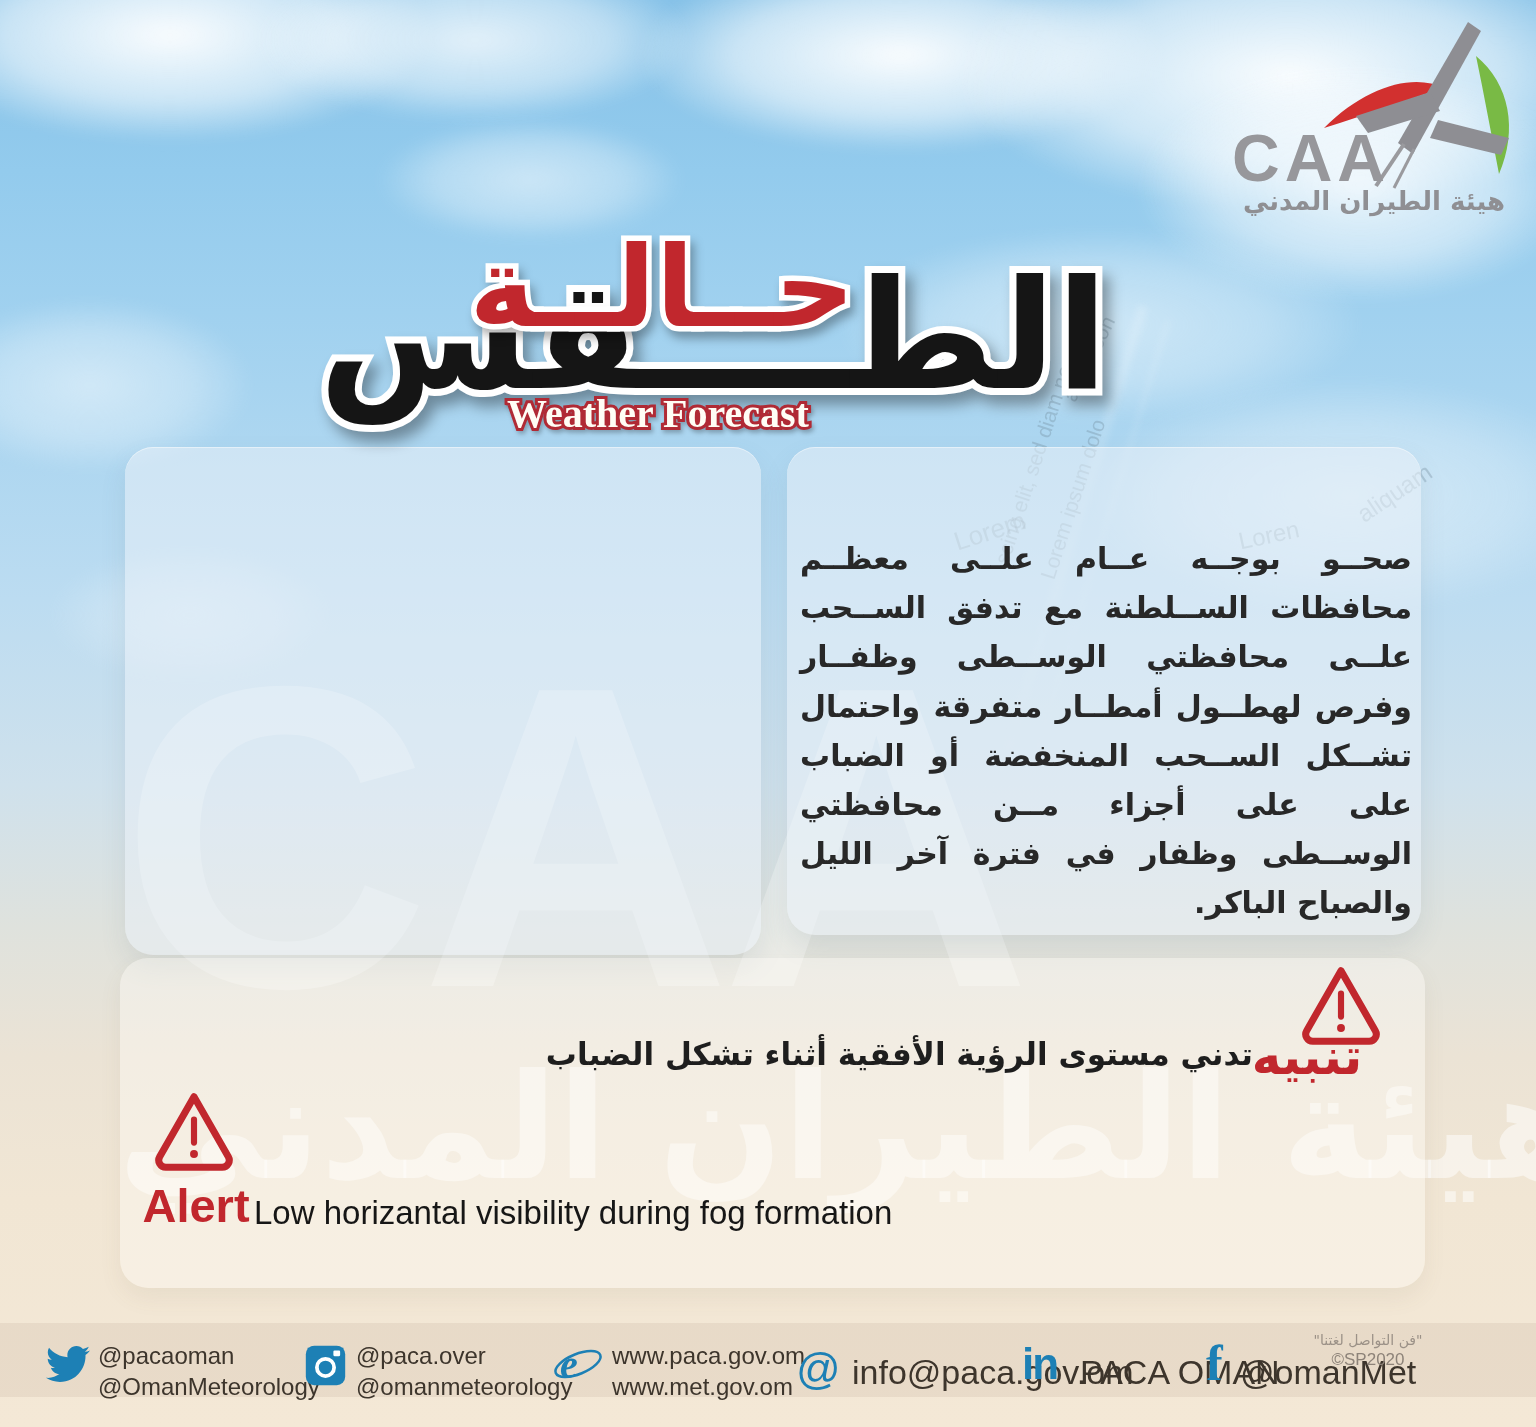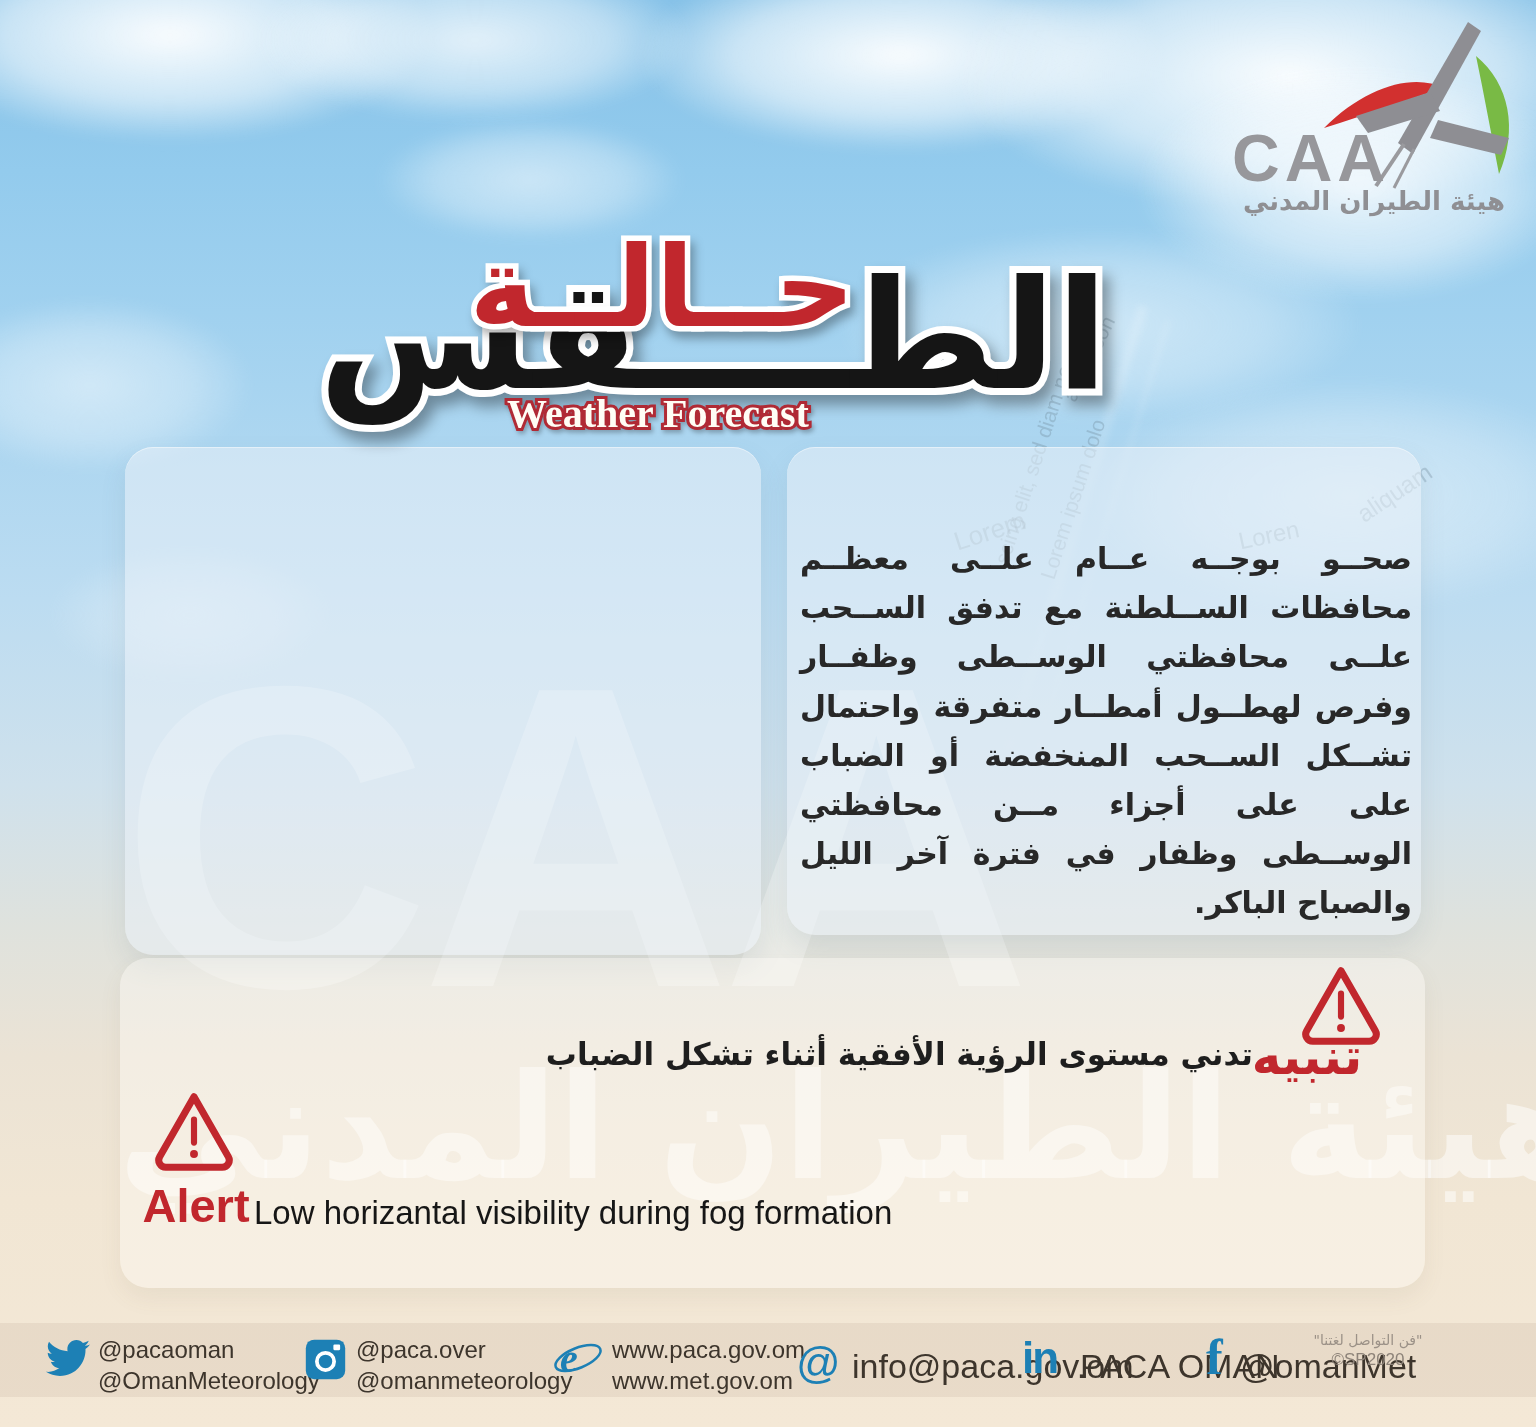--- a/index.html
+++ b/index.html
@@ -83,21 +83,21 @@
     font-family:"DejaVu Sans", sans-serif; font-weight:bold; font-size:50px; color:#c1272d; direction:rtl; }
   .alert-ar-text { position:absolute; right:283px; top:1036px; z-index:3; direction:rtl;
     font-family:"DejaVu Sans", sans-serif; font-weight:bold; font-size:31px; color:#1e1e1e; }
   .alert-en-label { position:absolute; left:136px; top:1178px; width:120px; text-align:center; z-index:3;
     font-weight:bold; font-size:47px; color:#c1272d; }
   .alert-en-text { position:absolute; left:254px; top:1194px; z-index:3; font-size:33px; color:#161616; }
 
   
   .footer-strip { position:absolute; left:0; top:1323px; width:1536px; height:74px; z-index:2;
     background:rgba(188,172,150,.20); }
-  .f-item { position:absolute; z-index:3; }
+  .f-item { position:absolute; z-index:3;margin-top:6px; }
   .f-icon-text { color:#1d80b5; font-weight:bold; }
   .f2line { font-size:24px; line-height:31px; color:#3d352c; }
   .f1line { font-size:34px; color:#3d352c; }
   .dept { position:absolute; right:58px; top:1328px; width:220px; text-align:center; z-index:3; }
   .dept-ar { font-size:21px; font-weight:bold; color:#ca3c3c; font-family:"DejaVu Sans", sans-serif; direction:rtl; }
   .dept-tag { font-size:14px; color:#9b9187; margin-top:4px; font-family:"DejaVu Sans", sans-serif; direction:rtl; }
   .dept-credit { font-size:17px; color:#8d8379; margin-top:2px; }
 </style>
 </head>
 <body>

